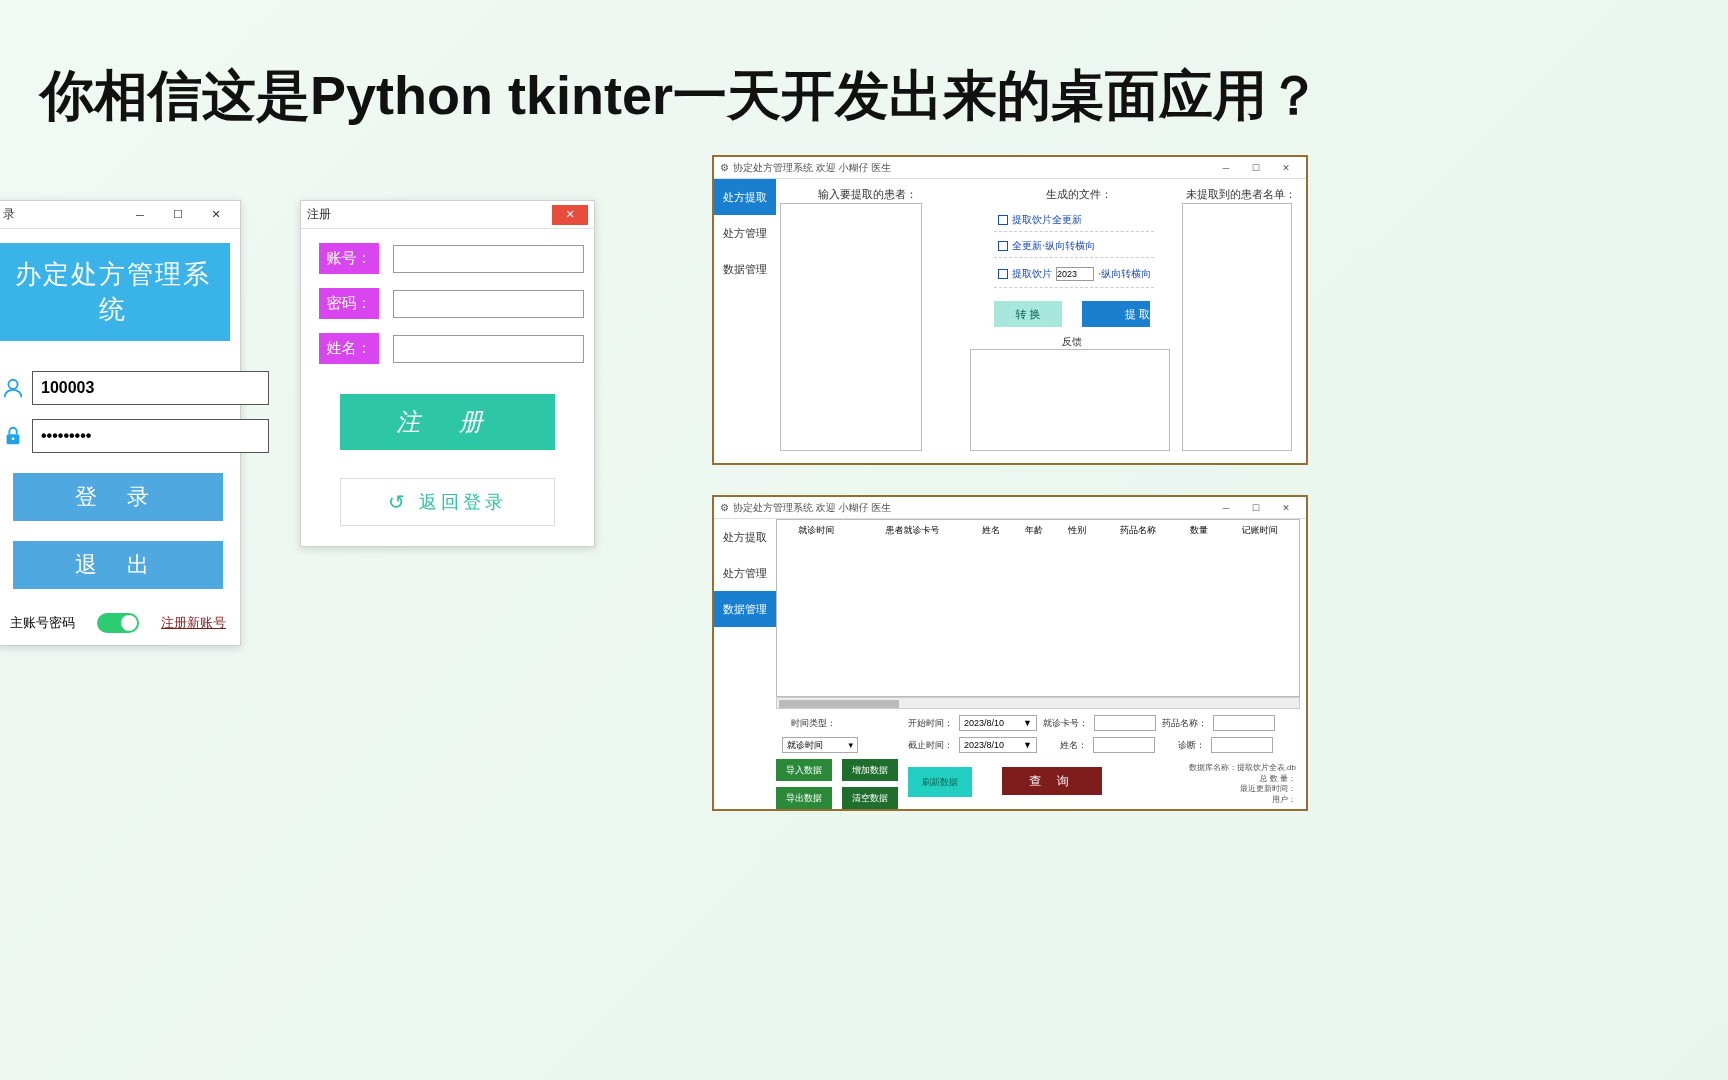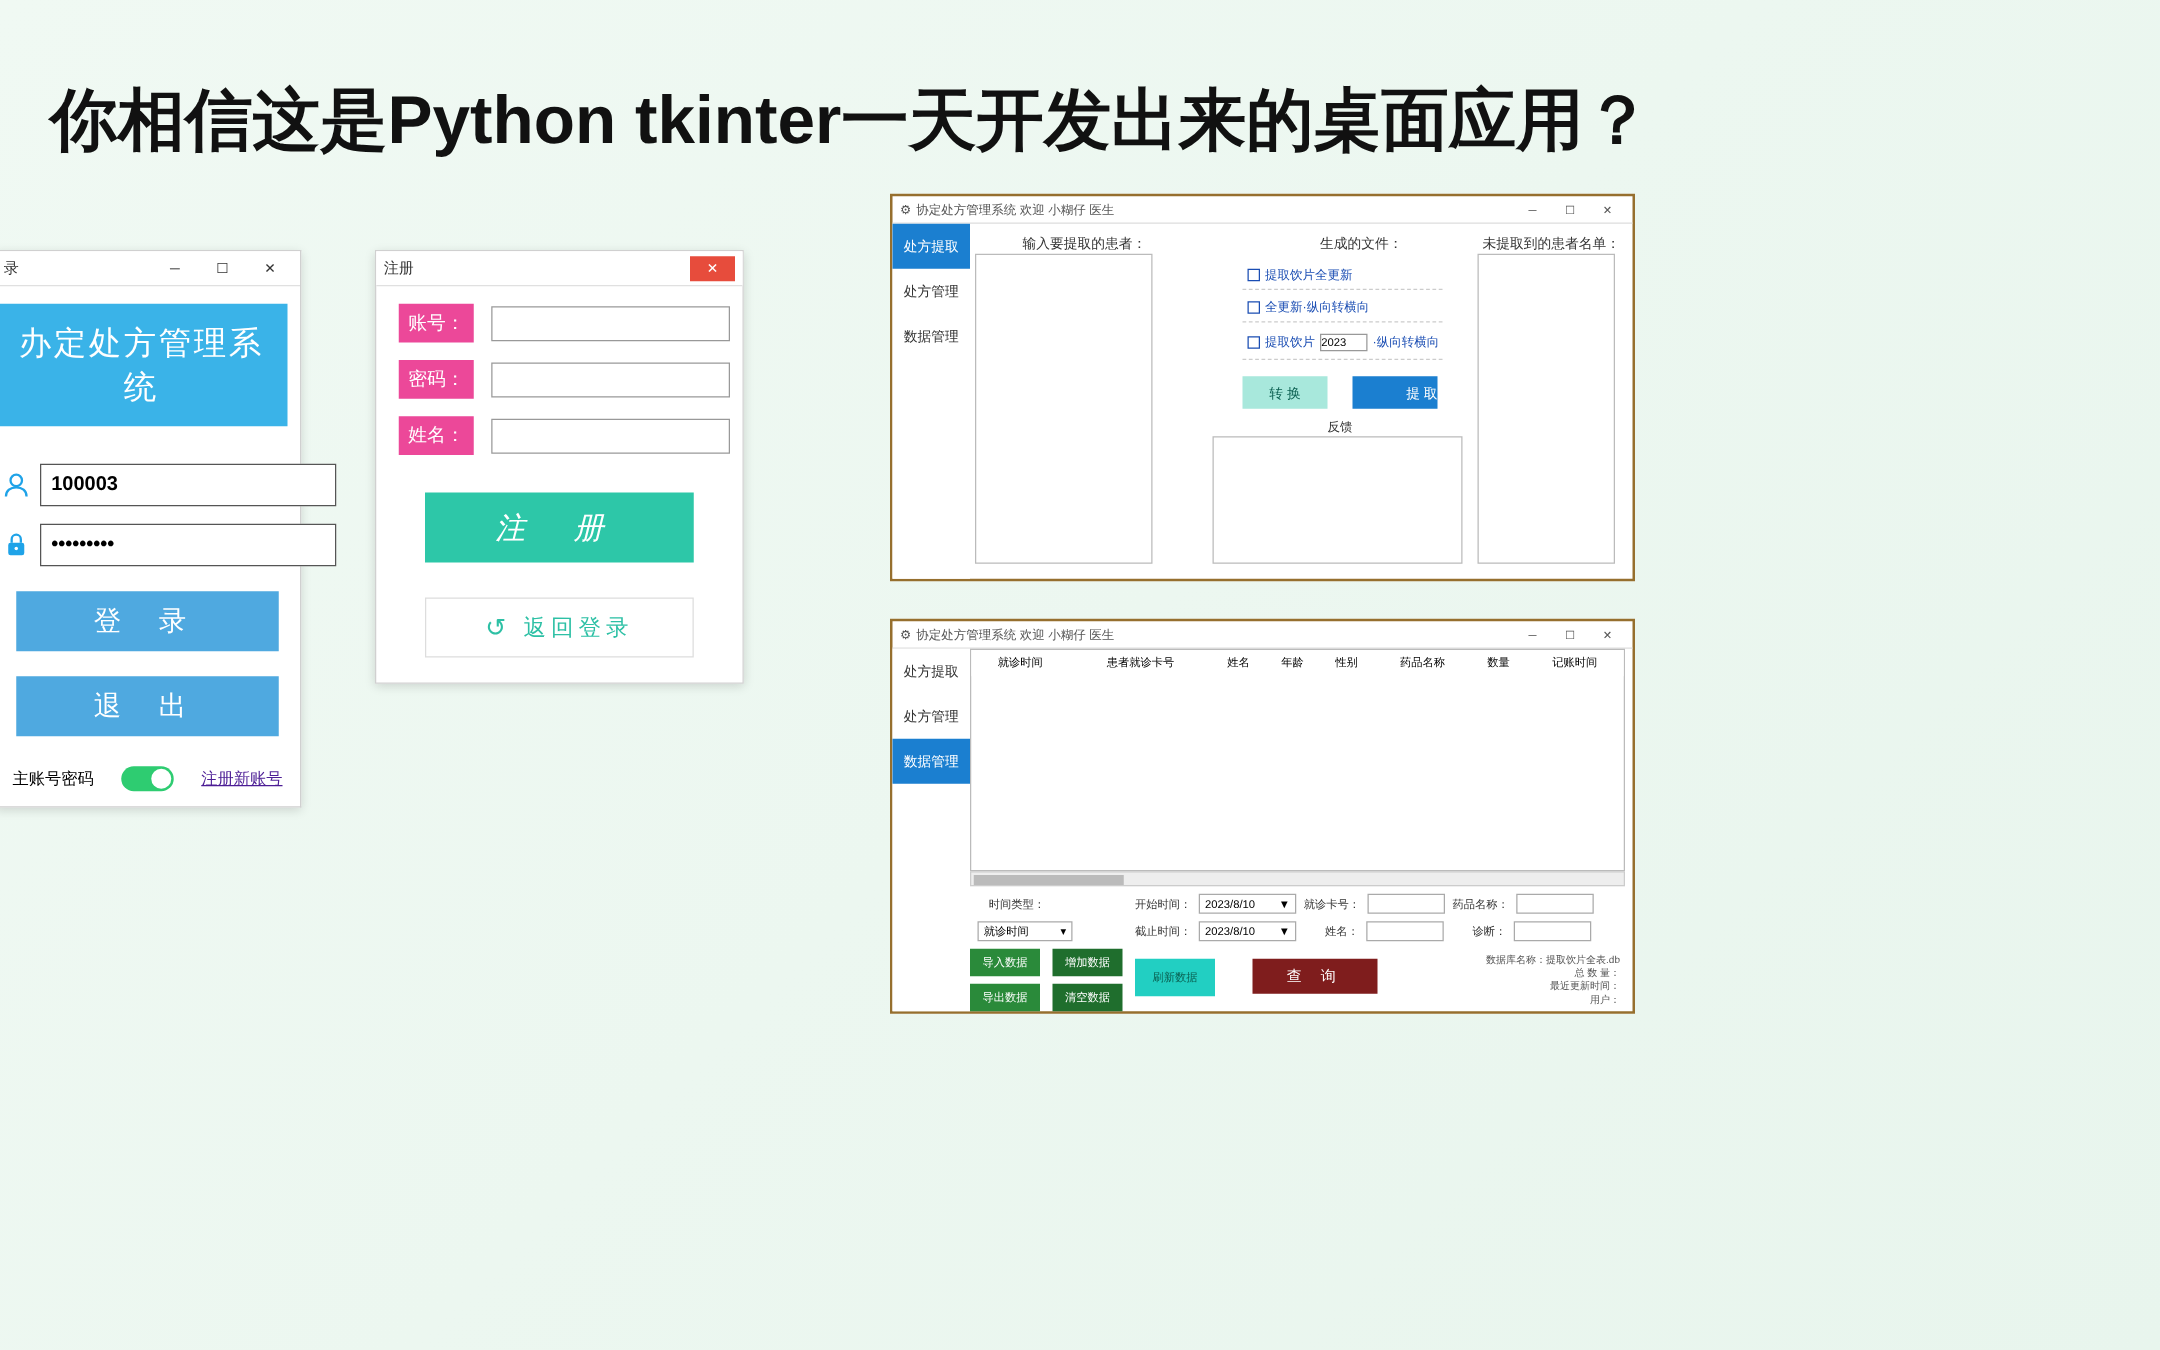--- a/index.html
+++ b/index.html
@@ -16,27 +16,27 @@
 #login .titlebar { border-left: 1px solid #d0d0d0; }
 .banner { background: #3ab3e8; color: #fff; font-size: 26px; text-align: center; padding: 14px 6px; margin: 14px 10px 30px 0; letter-spacing: 2px; }
 .fieldrow { display: flex; align-items: center; margin: 14px 10px 14px 6px; gap: 8px; justify-content: space-between; }
 .fieldrow .icon-sp { width: 26px; height: 26px; display: flex; align-items: center; justify-content: center; }
 .fieldrow input { flex: 1; height: 34px; border: 1px solid #555; padding: 0 8px; font-size: 16px; font-weight: 700; }
 .bigbtn { display: block; width: 210px; margin: 20px auto 0; height: 48px; background: #4fa9e0; border: none; color: #fff; font-size: 22px; letter-spacing: 12px; cursor: pointer; }
 .bigbtn + .bigbtn { margin-top: 20px; }
 .login-foot { display: flex; align-items: center; justify-content: space-between; padding: 24px 14px 12px; font-size: 13px; }
 .toggle { width: 42px; height: 20px; background: #2ecc71; border-radius: 10px; position: relative; }
 .toggle::after { content: ""; position: absolute; right: 2px; top: 2px; width: 16px; height: 16px; background: #fff; border-radius: 50%; }
-.link { color: #4c1d95; text-decoration: underline; cursor: pointer; }
+.link { color: #7f1d1d; text-decoration: underline; cursor: pointer; }
 
 
 #register { top: 200px; left: 300px; width: 295px; }
 #register .banner2 { background: #2dc7a8; color: #0a4a3e; font-size: 26px; text-align: center; padding: 20px 6px; margin: 22px 16px; letter-spacing: 2px; }
 .reg-row { display: flex; align-items: center; margin: 14px 18px; gap: 14px; }
-.reg-row .lbl { background: #ec4899; color: #fff; padding: 6px 6px; font-size: 15px; min-width: 60px; text-align: center; }
+.reg-row .lbl { background: #d946ef; color: #fff; padding: 6px 6px; font-size: 15px; min-width: 60px; text-align: center; }
 .reg-row input { flex: 1; height: 28px; border: 1px solid #999; padding: 0 6px; }
 .reg-btn { display: block; width: 215px; height: 56px; margin: 30px auto 0; background: #2dc7a8; border: none; color: #fff; font-size: 24px; letter-spacing: 16px; cursor: pointer; font-style: italic; }
 .reg-back { display: flex; align-items: center; justify-content: center; width: 215px; height: 48px; margin: 28px auto 20px; border: 1px solid #ddd; background: #fff; font-size: 18px; color: #2dc0a5; gap: 10px; cursor: pointer; letter-spacing: 4px; }
 
 
 .bigwin { position: absolute; border: 2px solid #966f2e; background: #fff; }
 .bw-title { height: 22px; display: flex; align-items: center; justify-content: space-between; padding: 0 6px; font-size: 10px; color: #555; border-bottom: 1px solid #ddd; }
 .bw-title .winbtns { display: flex; gap: 2px; }
 .bw-title .wb { width: 28px; height: 16px; font-size: 9px; display: flex; align-items: center; justify-content: center; }
 .bw-body { display: flex; height: calc(100% - 22px); }
@@ -157,21 +157,21 @@
     </div>
   </div>
   <div class="bw-body">
     <div class="sidenav">
       <div class="item active">处方提取</div>
       <div class="item">处方管理</div>
       <div class="item">数据管理</div>
     </div>
     <div class="content">
       <span class="sec-lbl" style="top:8px;left:42px;">输入要提取的患者：</span>
-      <span class="sec-lbl" style="top:8px;left:280px;">生成的文件：</span>
+      <span class="sec-lbl" style="top:8px;left:270px;">生成的文件：</span>
       <span class="sec-lbl" style="top:8px;left:410px;">未提取到的患者名单：</span>
       <div class="listbox" style="top:24px;left:4px;width:142px;height:248px;"></div>
       <div class="listbox" style="top:24px;left:406px;width:110px;height:248px;"></div>
       <div class="chk-row" style="top:34px;left:222px;">
           <span class="cb"></span>
           <span>提取饮片全更新</span>
         </div>
       <div class="sep" style="top:52px;left:218px;width:160px;"></div>
       <div class="chk-row" style="top:60px;left:222px;">
           <span class="cb"></span>

